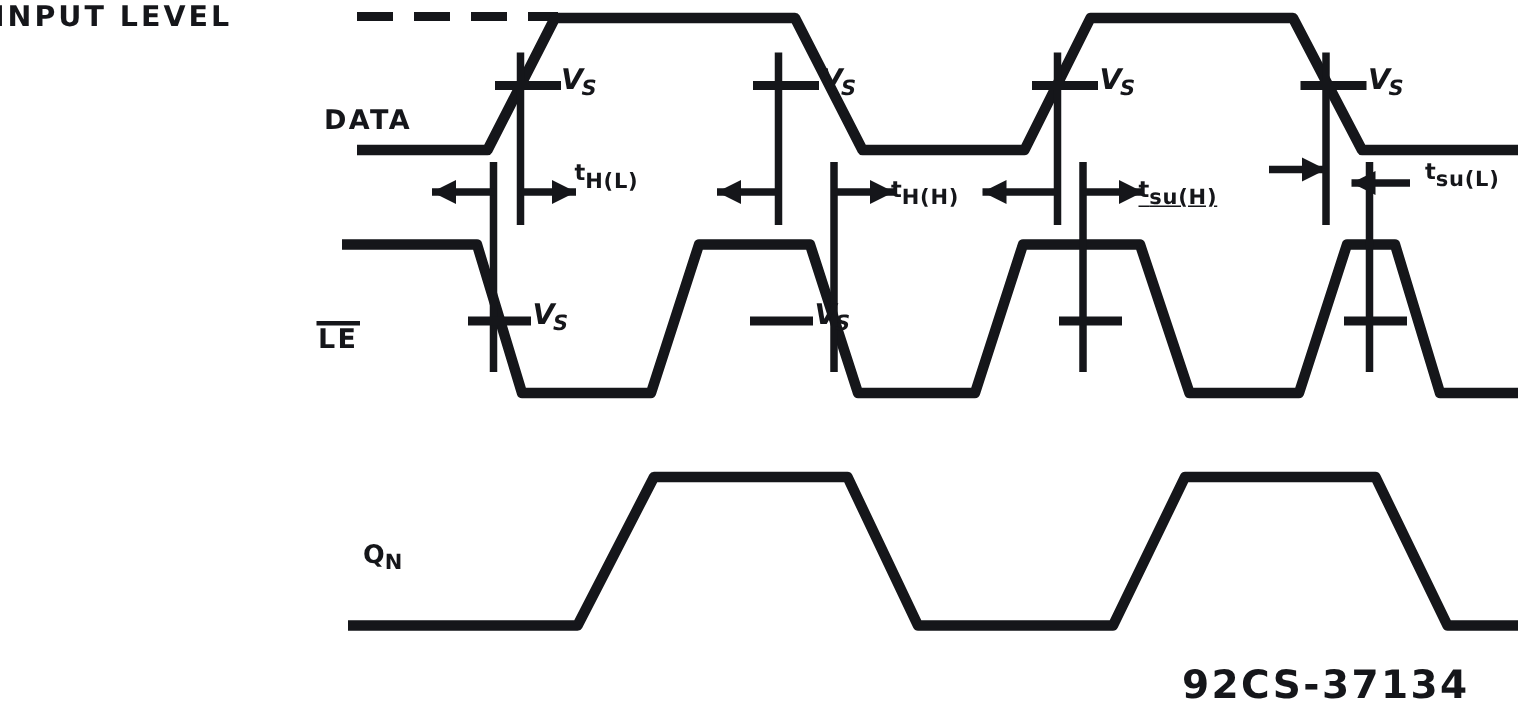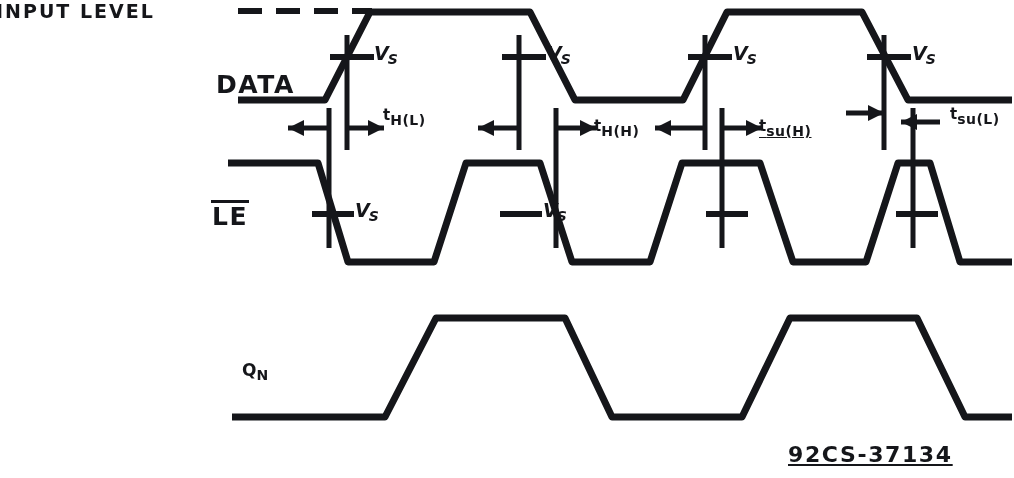--- a/index.html
+++ b/index.html
@@ -9,27 +9,27 @@
     font-family:"DejaVu Sans","Liberation Sans",sans-serif;
     color:#15161a;overflow:hidden;position:relative;
   }
   #stage{position:relative;width:1014px;height:464px;padding-left:12px;}
   svg#diagram{position:absolute;left:0;top:0;width:1014px;height:478px;display:block;}
 
   
   .lbl{position:absolute;font-weight:bold;color:#15161a;line-height:1;white-space:nowrap;}
 
   .title-lbl{font-size:19px;letter-spacing:2.0px;font-family:"DejaVu Sans",sans-serif;}
-  .sig-lbl{font-size:25px;letter-spacing:1.6px;}
+  .sig-lbl{font-size:18px;letter-spacing:1.6px;}
   .vs-lbl{font-size:19px;letter-spacing:0px;font-style:italic;}
   .vs-lbl .sub{font-size:14px;position:relative;top:4px;left:-1px;}
   .t-lbl{font-size:15px;}
   .t-lbl .tmain{font-size:15px;position:relative;top:-5px;}
   .t-lbl .sub{font-size:14px;letter-spacing:0.5px;}
-  .ref-lbl{font-size:22px;letter-spacing:1.6px;font-family:"DejaVu Sans",sans-serif;text-decoration:underline;}
+  .ref-lbl{font-size:26px;letter-spacing:1.6px;font-family:"DejaVu Sans",sans-serif;}
   .ovl{position:relative;display:inline-block;}
   .ovl::before{content:"";position:absolute;left:-1px;right:-1px;top:-4px;height:3px;background:#15161a;}
   .qn-lbl{font-size:17px;}
   .qn-lbl .sub{font-size:14px;position:relative;top:4px;left:0px;}
 </style>
 </head>
 <body>
 
 <div id="stage">
 
@@ -92,21 +92,21 @@
         <path d="M901,122 l16,-8 l0,16 z" fill="#15161a" stroke="none"></path>
       </g>
 
     </g>
   </svg>
 
   <div class="lbl title-lbl" style="left:-4px;top:2px;">INPUT LEVEL</div>
 
   <div class="lbl sig-lbl" style="left:216px;top:72px;">DATA</div>
 
-  <div class="lbl sig-lbl" style="left:212px;top:204px;">
+  <div class="lbl sig-lbl" style="left:212px;top:218px;">
     <span class="ovl">LE</span>
   </div>
 
   <div class="lbl qn-lbl" style="left:242px;top:362px;">
     <span>Q</span><span class="sub">N</span>
   </div>
 
   <div class="lbl vs-lbl" style="left:374px;top:44px;">
     <span>V</span><span class="sub">S</span>
   </div>

